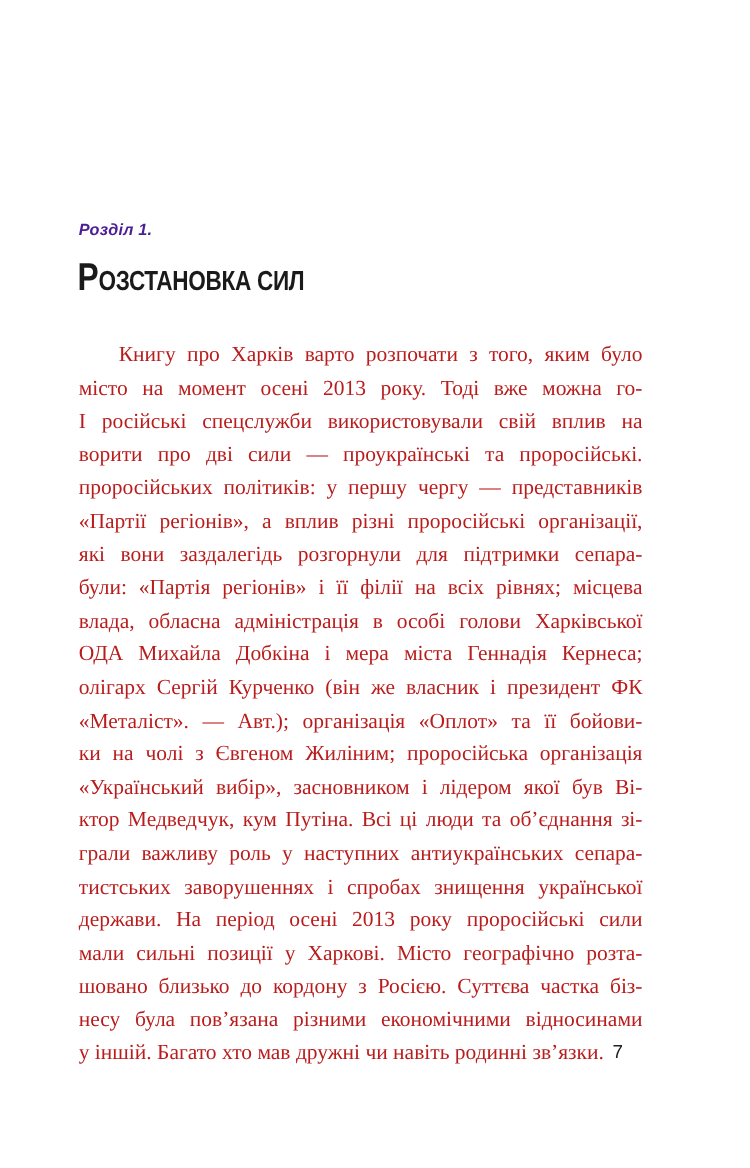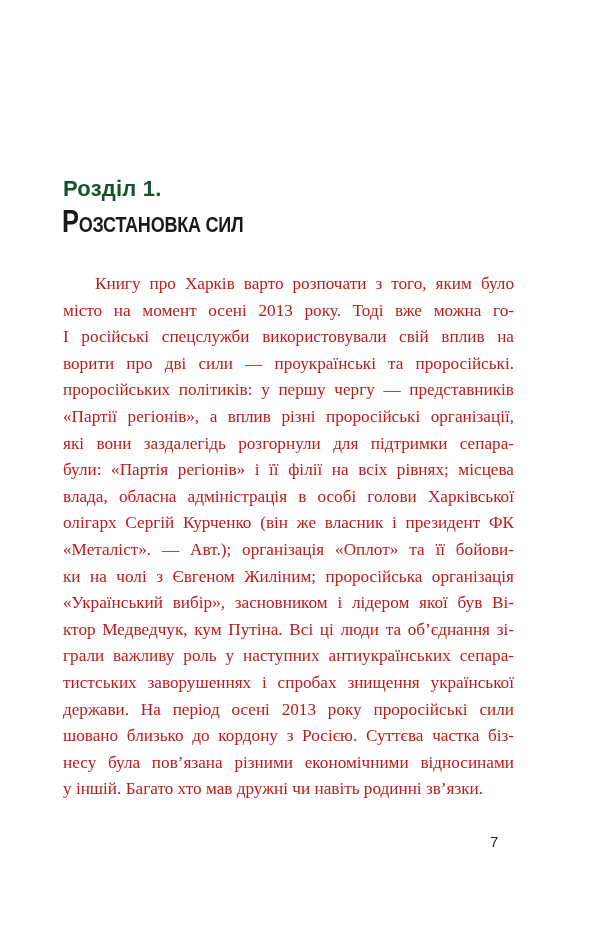--- a/index.html
+++ b/index.html
@@ -1,20 +1,20 @@
 <!DOCTYPE html>
 <html><head>
   <meta charset="utf-8">
   <style>
     html, body { margin: 0; padding: 0; background: #ffffff; }
     body { width: 600px; height: 934px; position: relative; overflow: hidden; color: #1e1e1e; }
     .chapter-label {
       position: absolute; left: 63px; top: 176px;
-      font-family: "Liberation Sans", sans-serif; font-weight: bold;
-      font-size: 22px; letter-spacing: 0.2px; color: #14532d;
+      font-family: "Liberation Sans", sans-serif; font-style: italic; font-weight: bold;
+      font-size: 13px; letter-spacing: 0.2px; color: #4c1d95;
     }
     .chapter-title {
       position: absolute; left: 62px; top: 204px;
       font-family: "Liberation Sans", sans-serif; font-weight: bold;
       font-size: 22px; color: #1a1a1a; letter-spacing: -0.3px;
       transform: scaleX(0.82); transform-origin: left top; white-space: nowrap;
     }
     .chapter-title .cap { font-size: 31px; }
     .body-text {
       position: absolute; left: 63px; top: 271px; width: 451px;
@@ -40,26 +40,28 @@
 <div class="body-text">
   <div class="line indent">Книгу про Харків варто розпочати з того, яким було</div>
   <div class="line">місто на момент осені 2013 року. Тоді вже можна го-</div>
   <div class="line">І російські спецслужби використовували свій вплив на</div>
   <div class="line">ворити про дві сили — проукраїнські та проросійські.</div>
   <div class="line">проросійських політиків: у першу чергу — представників</div>
   <div class="line">«Партії регіонів», а вплив різні проросійські організації,</div>
   <div class="line">які вони заздалегідь розгорнули для підтримки сепара-</div>
   <div class="line">були: «Партія регіонів» і її філії на всіх рівнях; місцева</div>
   <div class="line">влада, обласна адміністрація в особі голови Харківської</div>
+  <div class="line">ОДА Михайла Добкіна і мера міста Геннадія Кернеса;</div>
   <div class="line">олігарх Сергій Курченко (він же власник і президент ФК</div>
   <div class="line">«Металіст». — Авт.); організація «Оплот» та її бойови-</div>
   <div class="line">ки на чолі з Євгеном Жиліним; проросійська організація</div>
   <div class="line">«Український вибір», засновником і лідером якої був Ві-</div>
   <div class="line">ктор Медведчук, кум Путіна. Всі ці люди та об’єднання зі-</div>
   <div class="line">грали важливу роль у наступних антиукраїнських сепара-</div>
   <div class="line">тистських заворушеннях і спробах знищення української</div>
   <div class="line">держави. На період осені 2013 року проросійські сили</div>
+  <div class="line">мали сильні позиції у Харкові. Місто географічно розта-</div>
   <div class="line">шовано близько до кордону з Росією. Суттєва частка біз-</div>
   <div class="line">несу була пов’язана різними економічними відносинами</div>
   <div class="line last">у іншій. Багато хто мав дружні чи навіть родинні зв’язки.</div>
 </div>
 
 <div class="page-number">7</div>
 
 </body></html>

